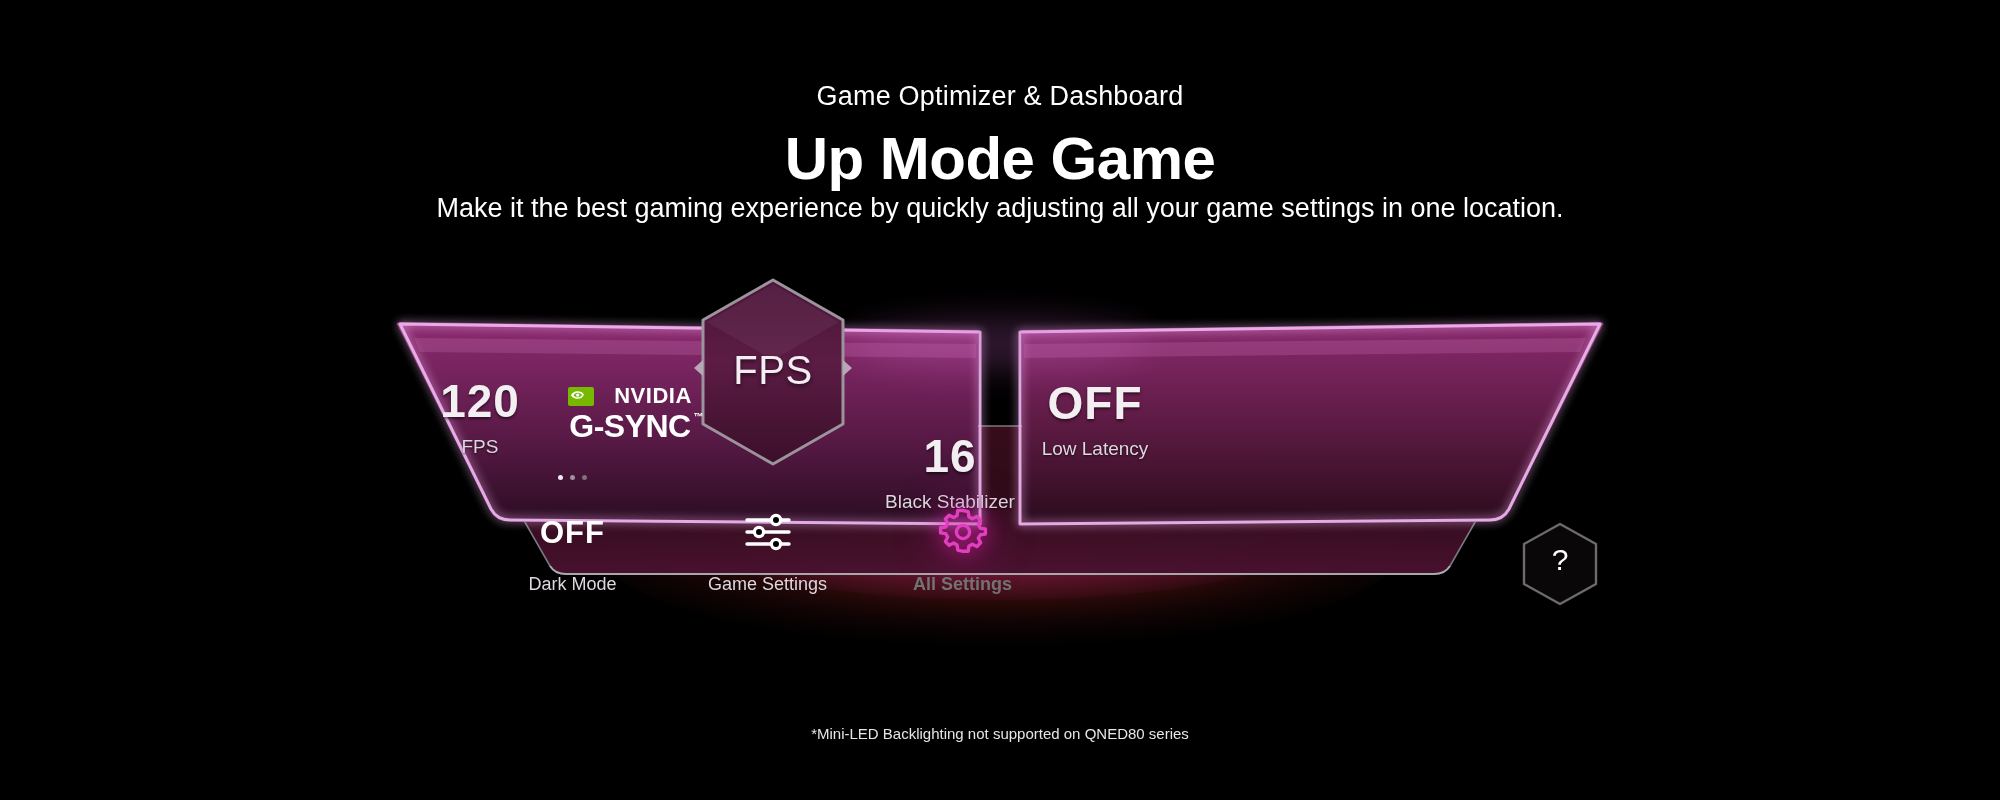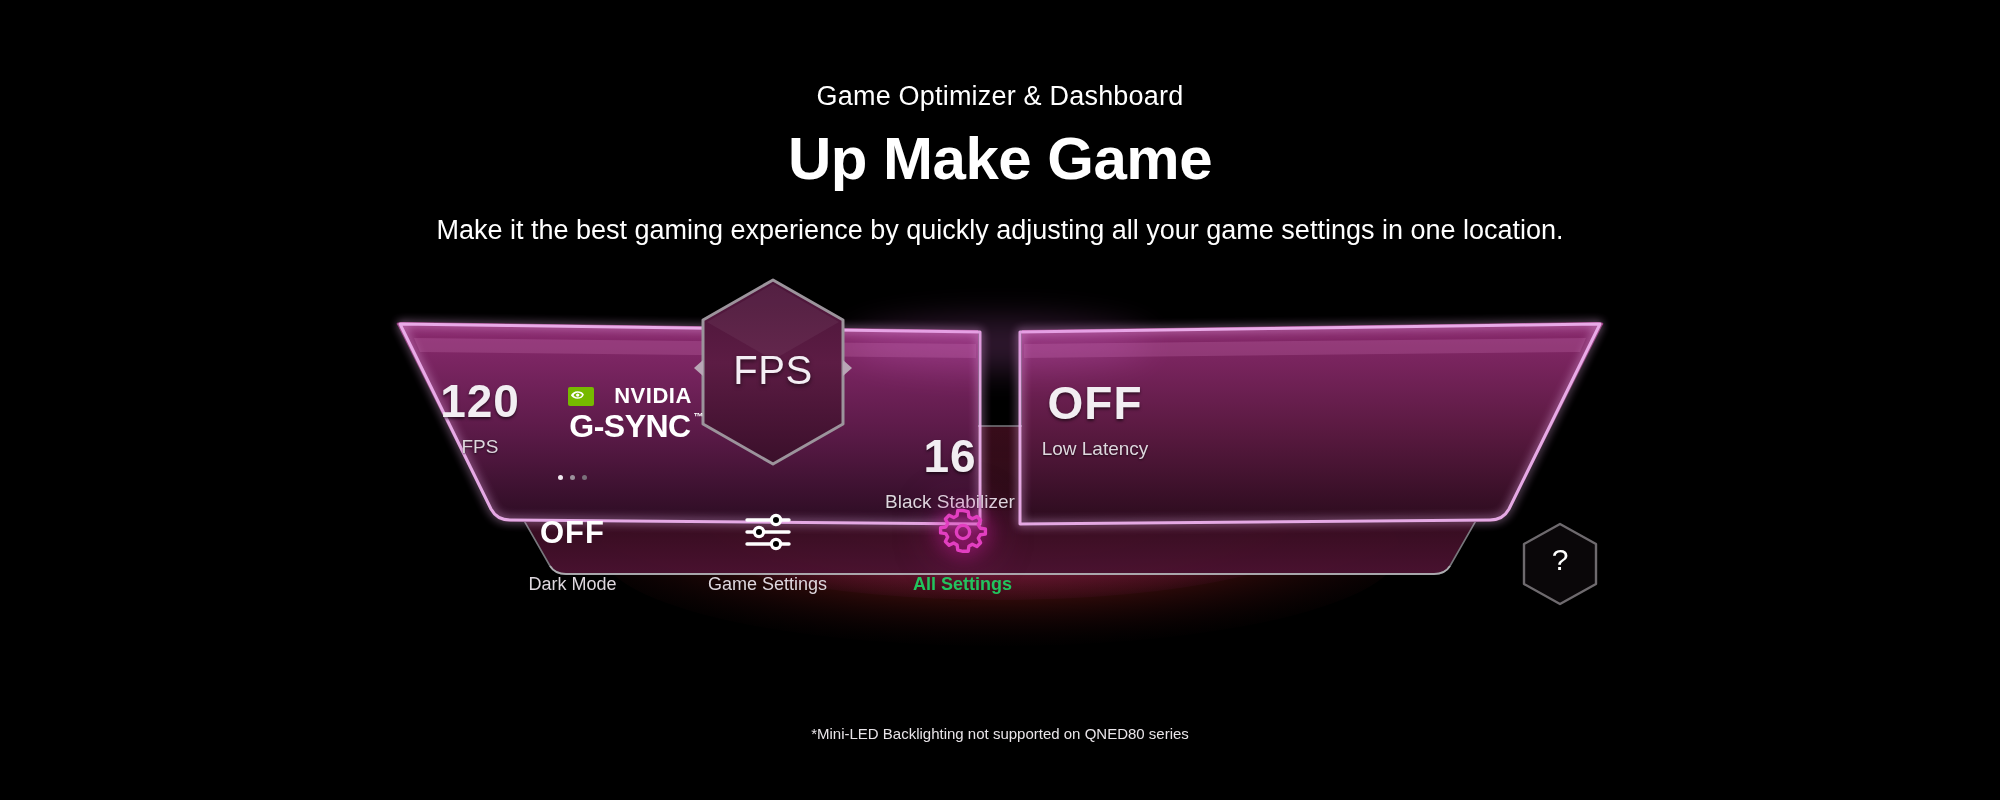--- a/index.html
+++ b/index.html
@@ -33,21 +33,20 @@
     font-weight: 700;
     color: #ffffff;
     letter-spacing: -.5px;
     margin-top: 14px;
     line-height: 1.1;
   }
   .subline {
     font-size: 27px;
     font-weight: 400;
     color: #ffffff;
-    margin-top: 22px;
     line-height: 1.25;
   }
 
   
   .stage {
     position: absolute;
     left: 380px;
     top: 318px;
     width: 1240px;
     height: 360px;
@@ -187,21 +186,21 @@
   }
   .action .label {
     font-size: 18px;
     font-weight: 400;
     color: #ded7de;
     margin-top: 14px;
     line-height: 1;
     white-space: nowrap;
   }
   .action.active .label {
-    color: #22c55e;
+    color: #737373;
     font-weight: 700;
   }
   .dots {
     position: absolute;
     left: 0; right: 0;
     top: -28px;
     display: flex;
     justify-content: center;
     gap: 7px;
   }
@@ -246,21 +245,21 @@
     font-weight: 400;
     color: #e8e4e8;
     line-height: 1;
   }
 </style>
 </head>
 <body>
 
 <div class="hero">
   <div class="eyebrow">Game Optimizer &amp; Dashboard</div>
-  <div class="headline">Up Make Game</div>
+  <div class="headline">Up Mode Game</div>
   <div class="subline">Make it the best gaming experience by quickly adjusting all your game settings in one location.</div>
 </div>
 
 <div class="stage">
 
   <svg class="stage-svg" viewBox="0 0 1240 360">
     <defs>
       <linearGradient id="gpanel" x1="0" y1="0" x2="0" y2="1">
         <stop offset="0%" stop-color="#8c2b70"></stop>
         <stop offset="55%" stop-color="#5a1a47"></stop>

